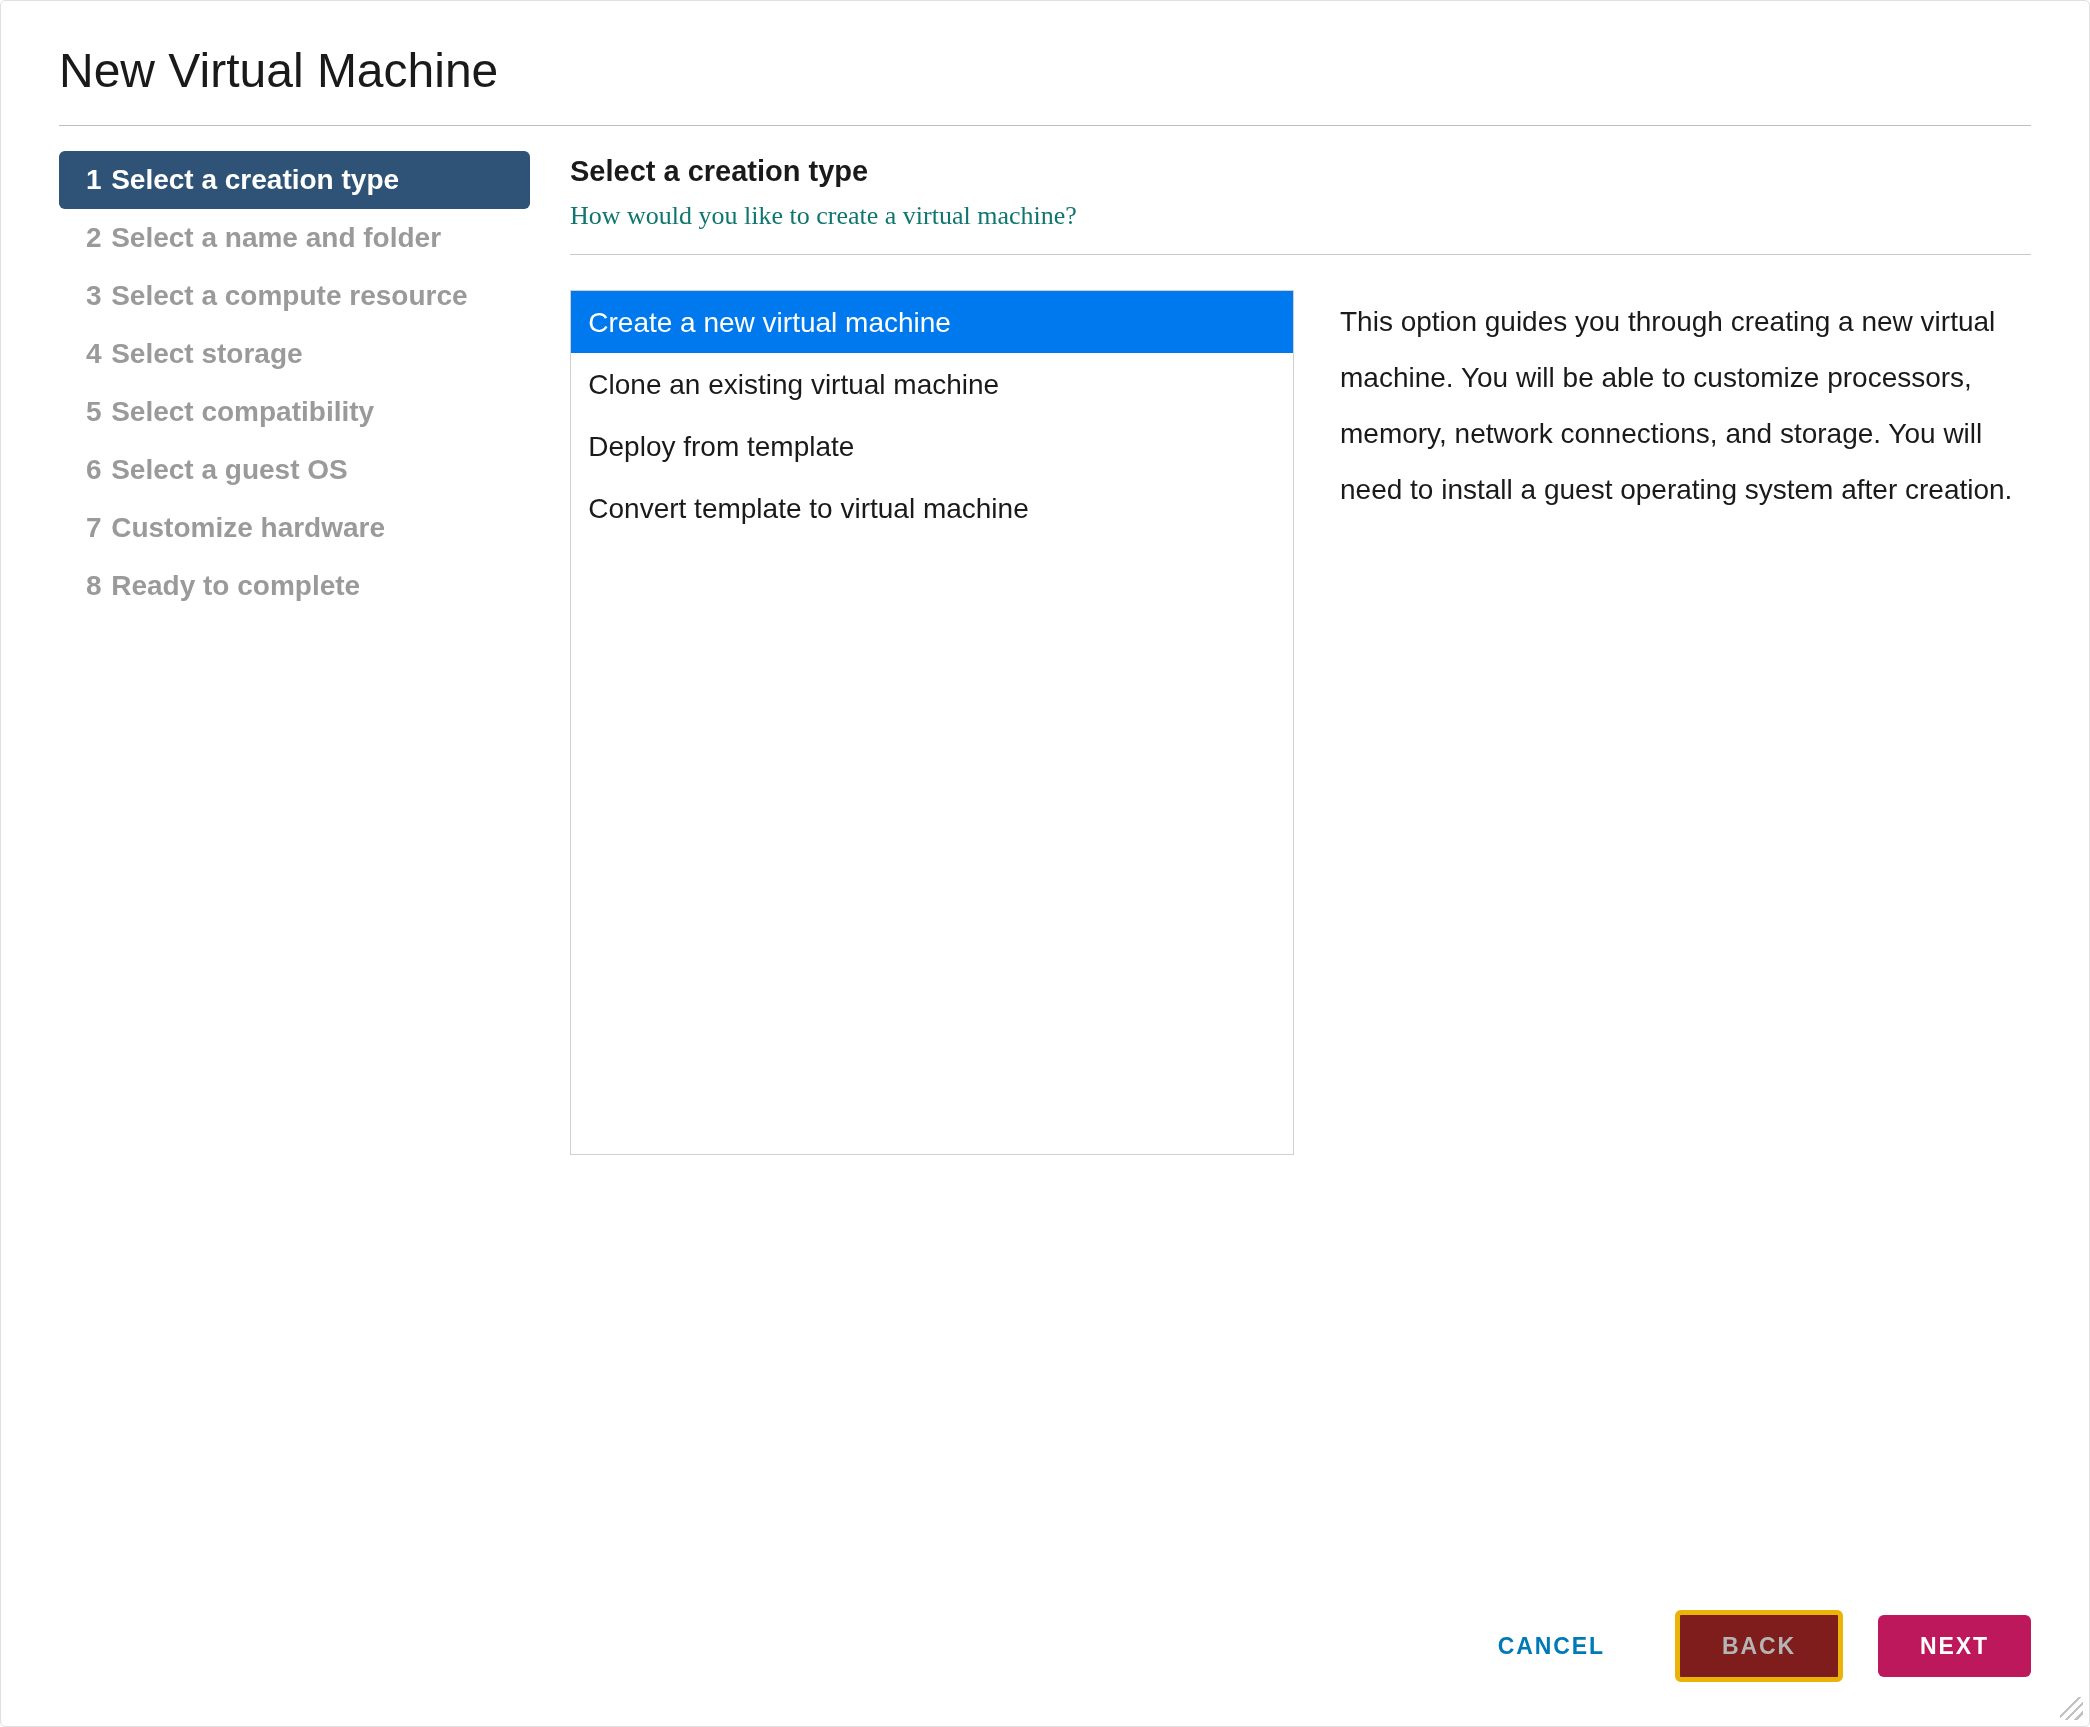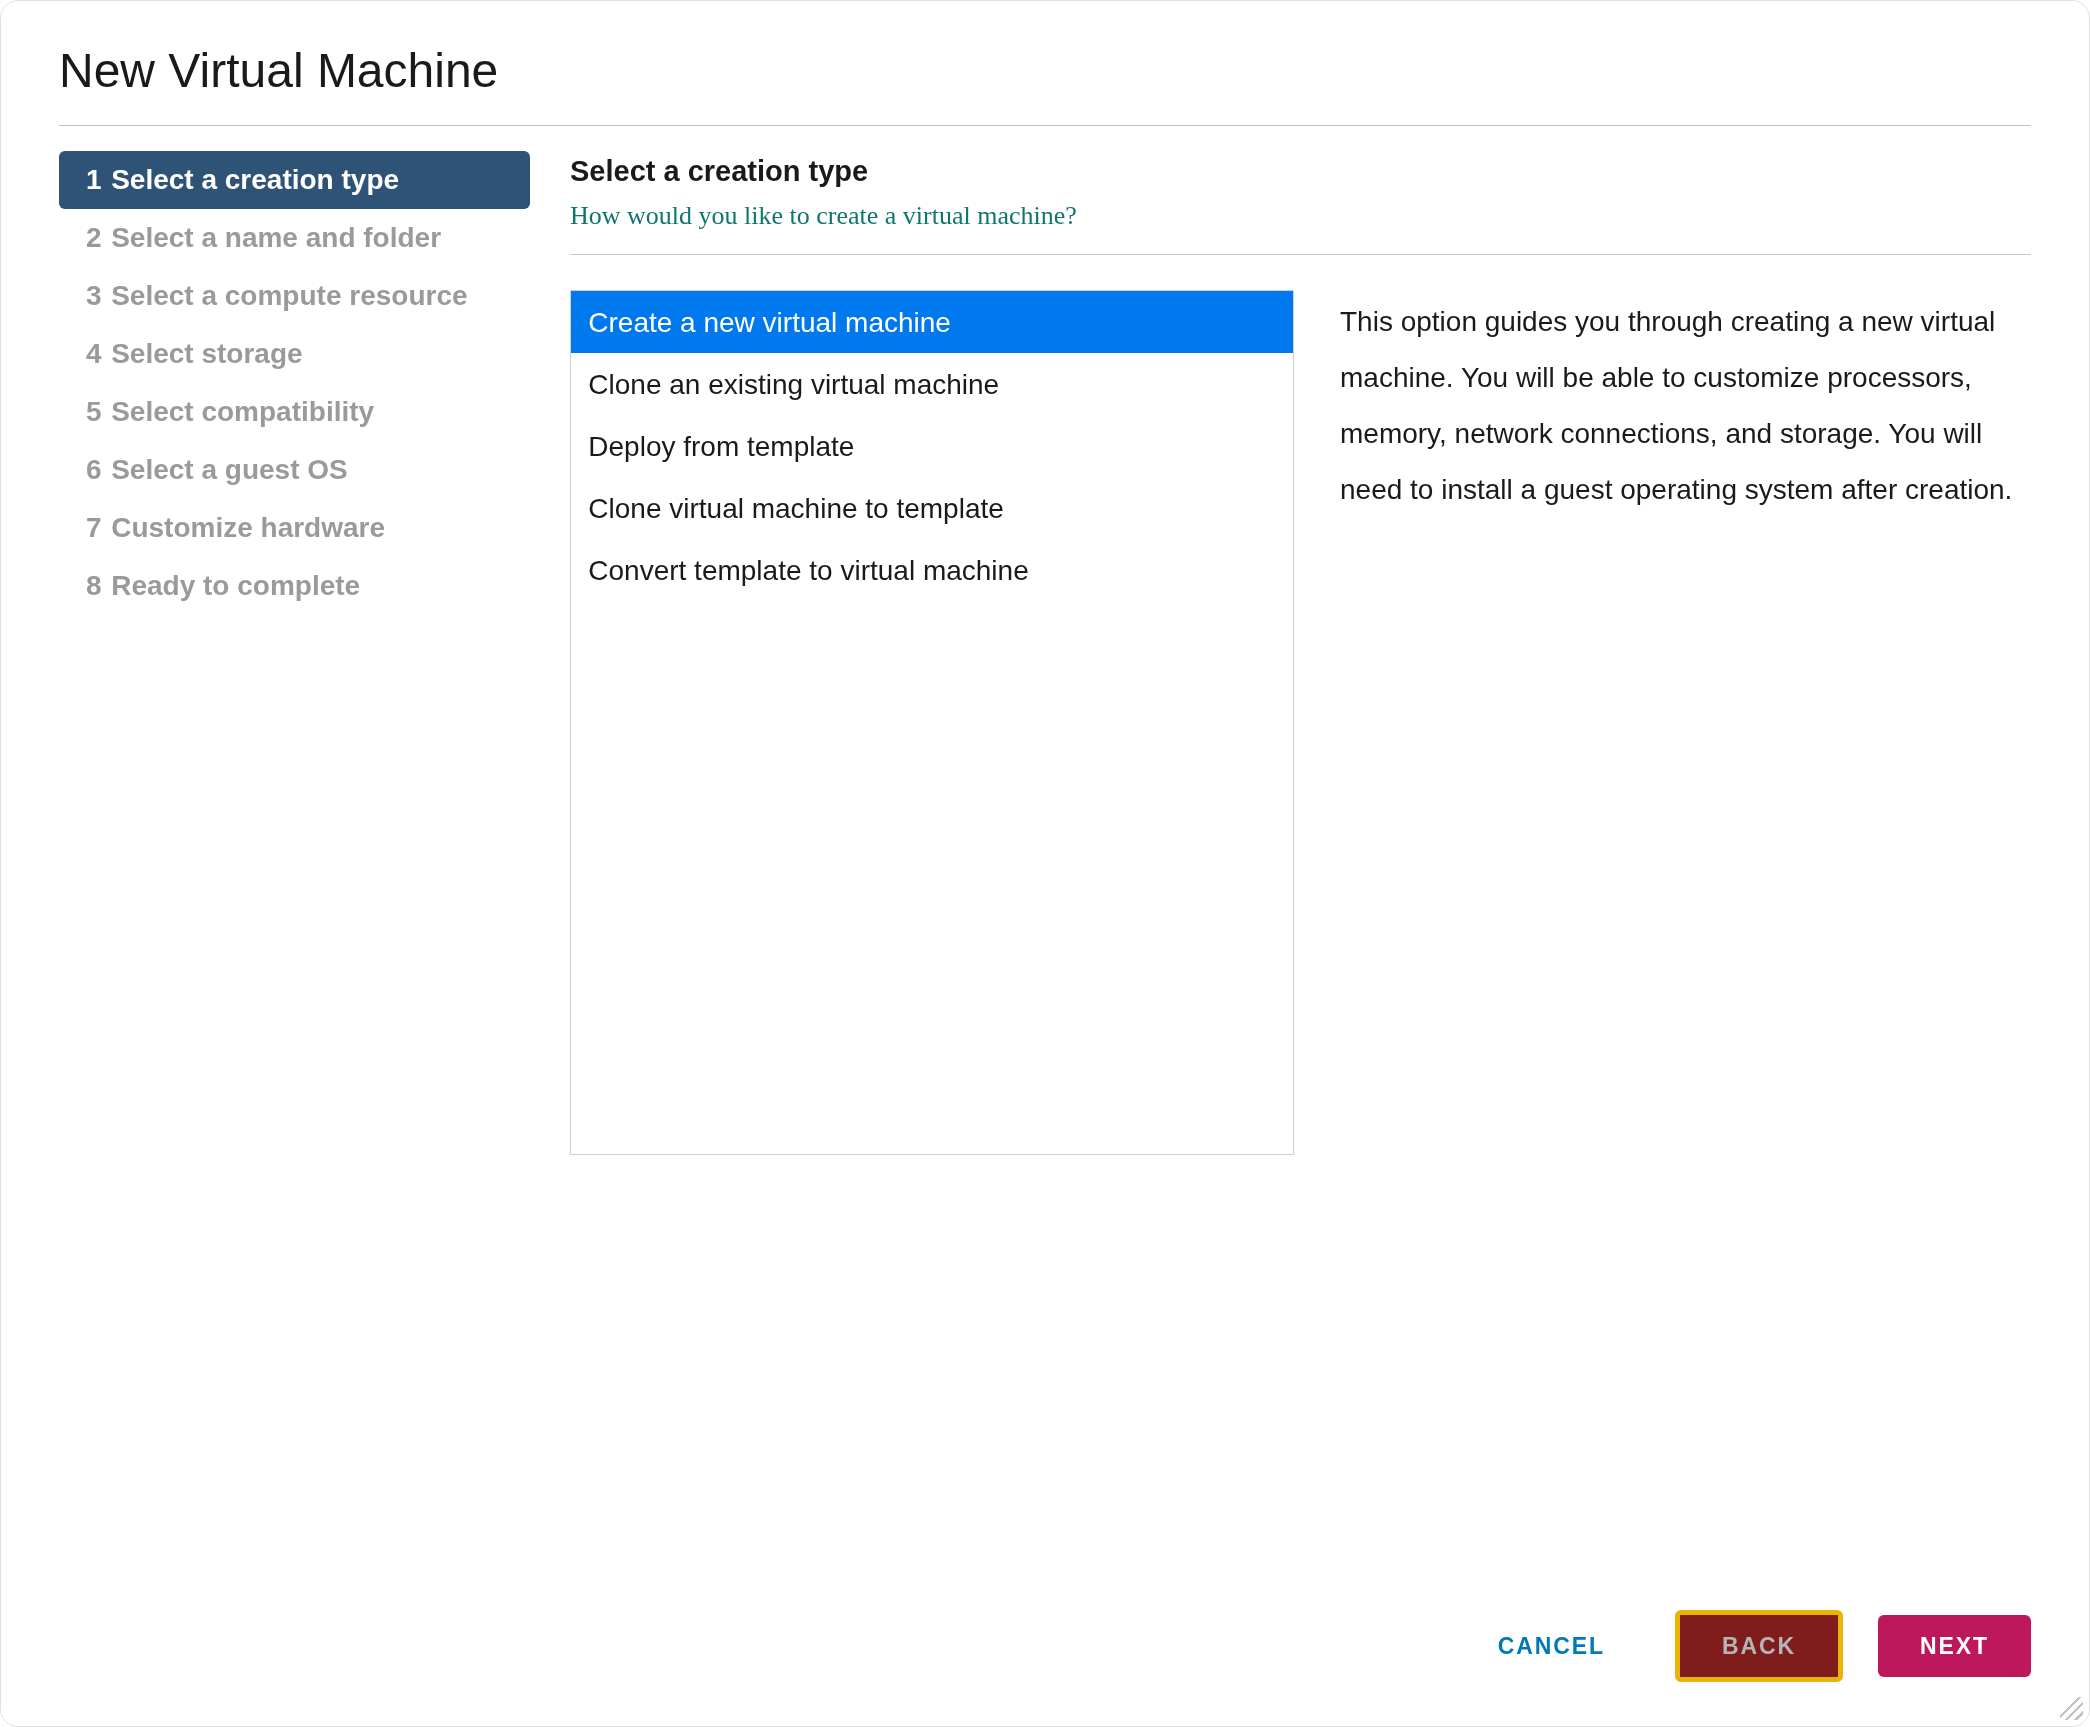--- a/index.html
+++ b/index.html
@@ -9,21 +9,21 @@
       color: #1a1a1a;
       width: 2090px;
       height: 1727px;
       position: relative;
     }
     .dialog {
       position: absolute;
       top: 0; left: 0; right: 0; bottom: 0;
       background: #fff;
       border: 1px solid #e0e0e0;
-      border-radius: 18px;
+      border-radius: 5px;
       display: flex;
       flex-direction: column;
       overflow: hidden;
     }
     .dialog-header {
       padding: 42px 58px 27px 58px;
     }
     .dialog-title {
       font-size: 48px;
       font-weight: 400;
@@ -213,21 +213,20 @@
       <div class="content-header">
         <div class="content-title">Select a creation type</div>
         <div class="content-subtitle">How would you like to create a virtual machine?</div>
       </div>
       <div class="content-divider"></div>
       <div class="content-row">
         <div class="options-box">
           <div class="option-item selected">Create a new virtual machine</div>
           <div class="option-item">Clone an existing virtual machine</div>
           <div class="option-item">Deploy from template</div>
-          <div class="option-item">Clone virtual machine to template</div>
           <div class="option-item">Convert template to virtual machine</div>
         </div>
         <div class="description">This option guides you through creating a new virtual machine. You will be able to customize processors, memory, network connections, and storage. You will need to install a guest operating system after creation.</div>
       </div>
     </div>
 
   </div>
 
   <div class="footer">
     <button class="btn btn-cancel">CANCEL</button>

